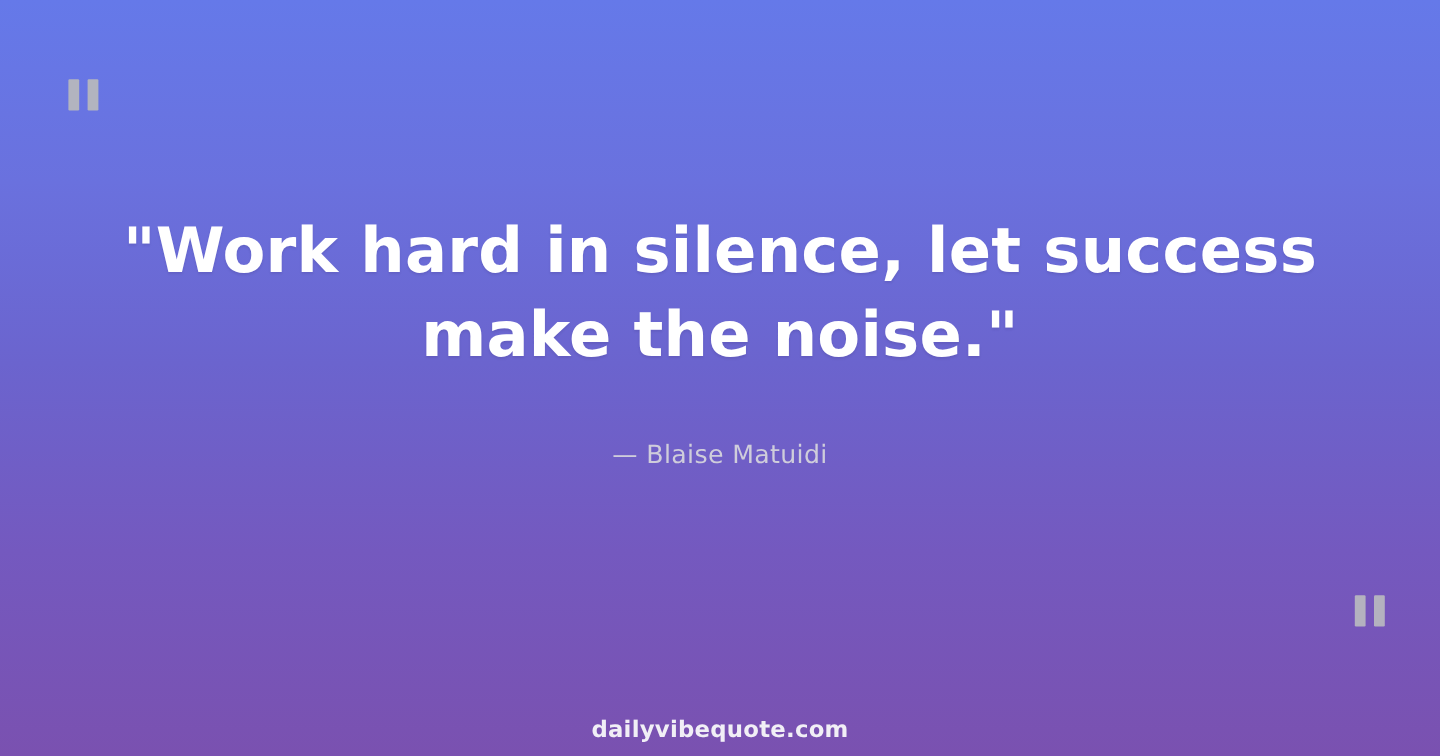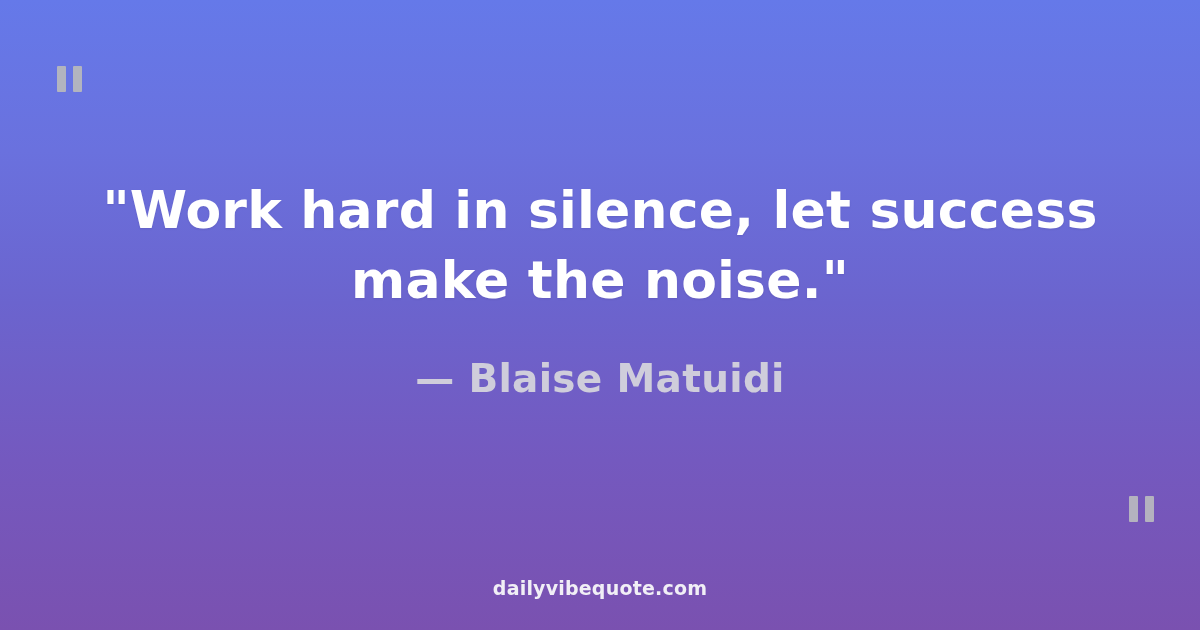--- a/index.html
+++ b/index.html
@@ -78,33 +78,33 @@
     color: #ffffff;
     letter-spacing: 0.2px;
     text-shadow: 0 1px 2px rgba(40, 30, 80, 0.12);
   }
 
   .attribution {
     margin: 0;
     padding-top: 46px;
     text-align: left;
     font-family: "DejaVu Sans", sans-serif;
-    font-size: 39px;
+    font-size: 21px;
     line-height: 36px;
-    font-weight: 700;
+    font-weight: 400;
     color: #cfcddb;
     letter-spacing: 0.3px;
   }
 
   
   .footer {
     position: absolute;
     left: 0;
     right: 0;
-    bottom: 31px;
+    bottom: 11px;
     text-align: center;
   }
   .site-name {
     font-family: "DejaVu Sans", sans-serif;
     font-size: 19px;
     font-weight: 700;
     color: #f1eff6;
     letter-spacing: 0.2px;
   }
 </style>

